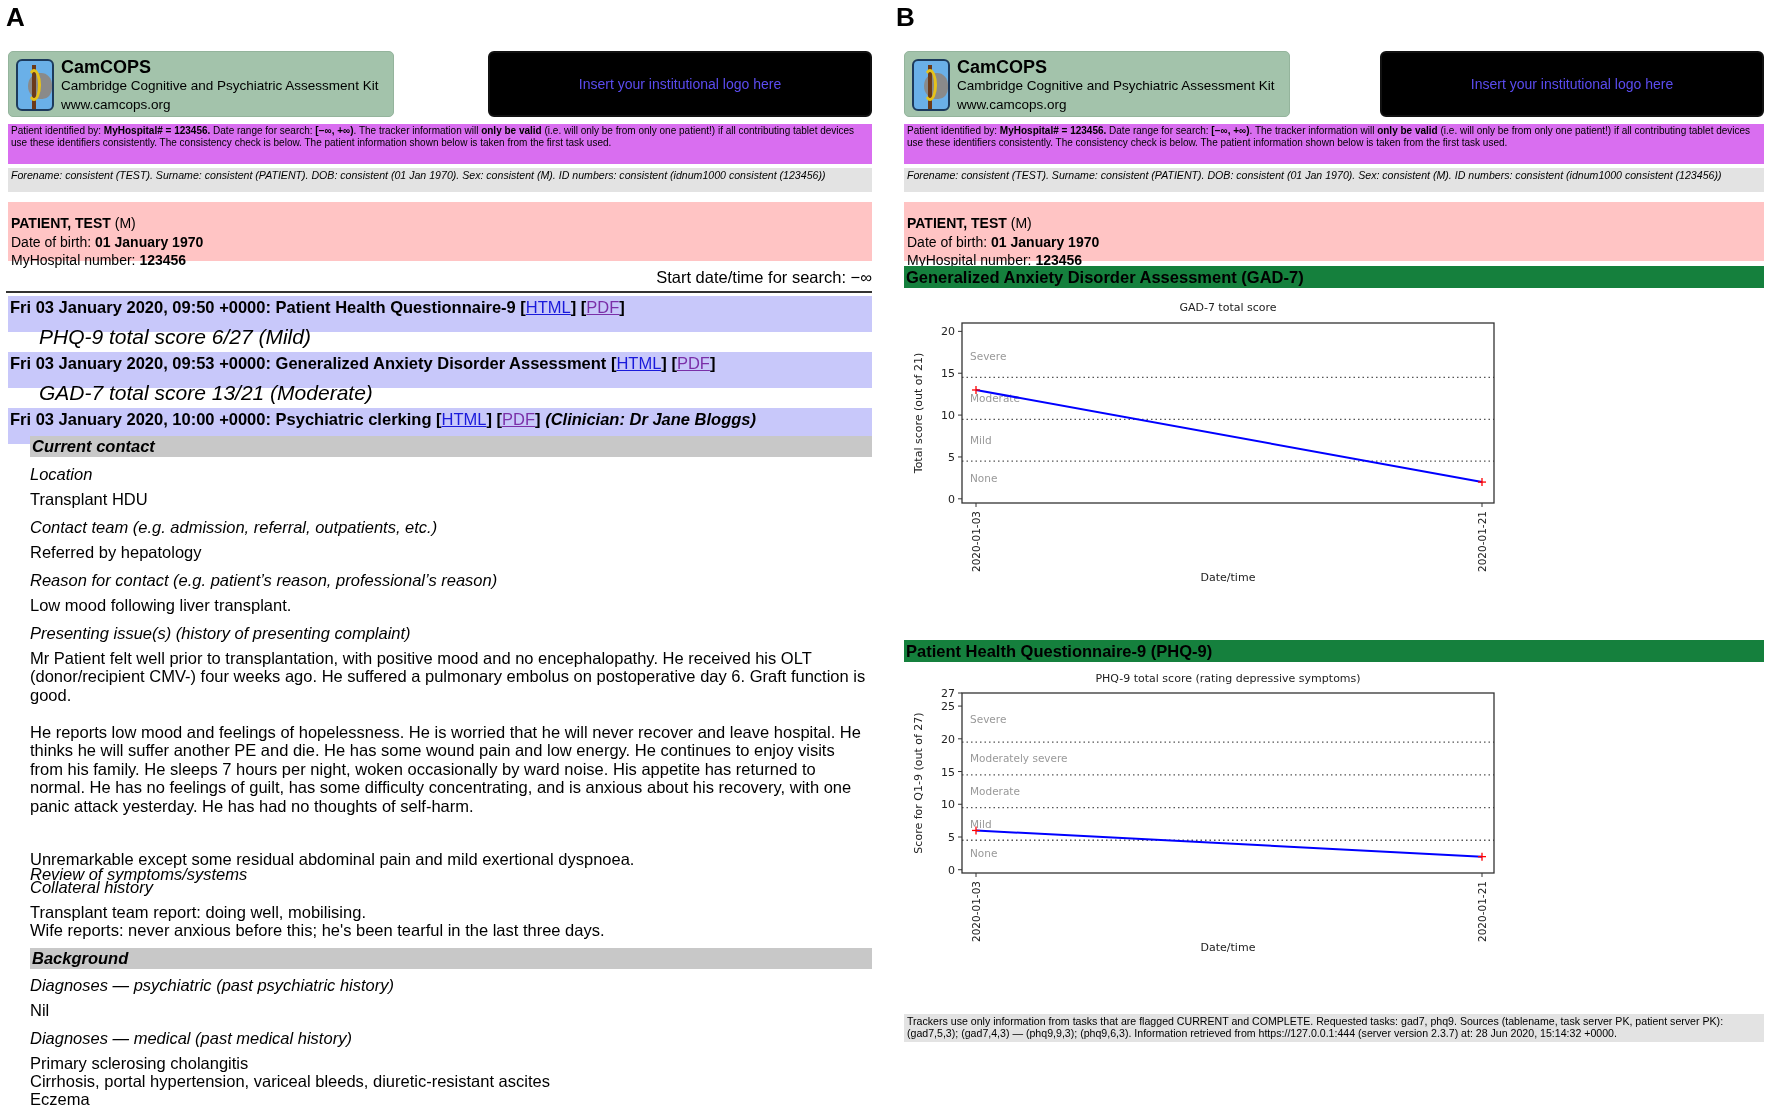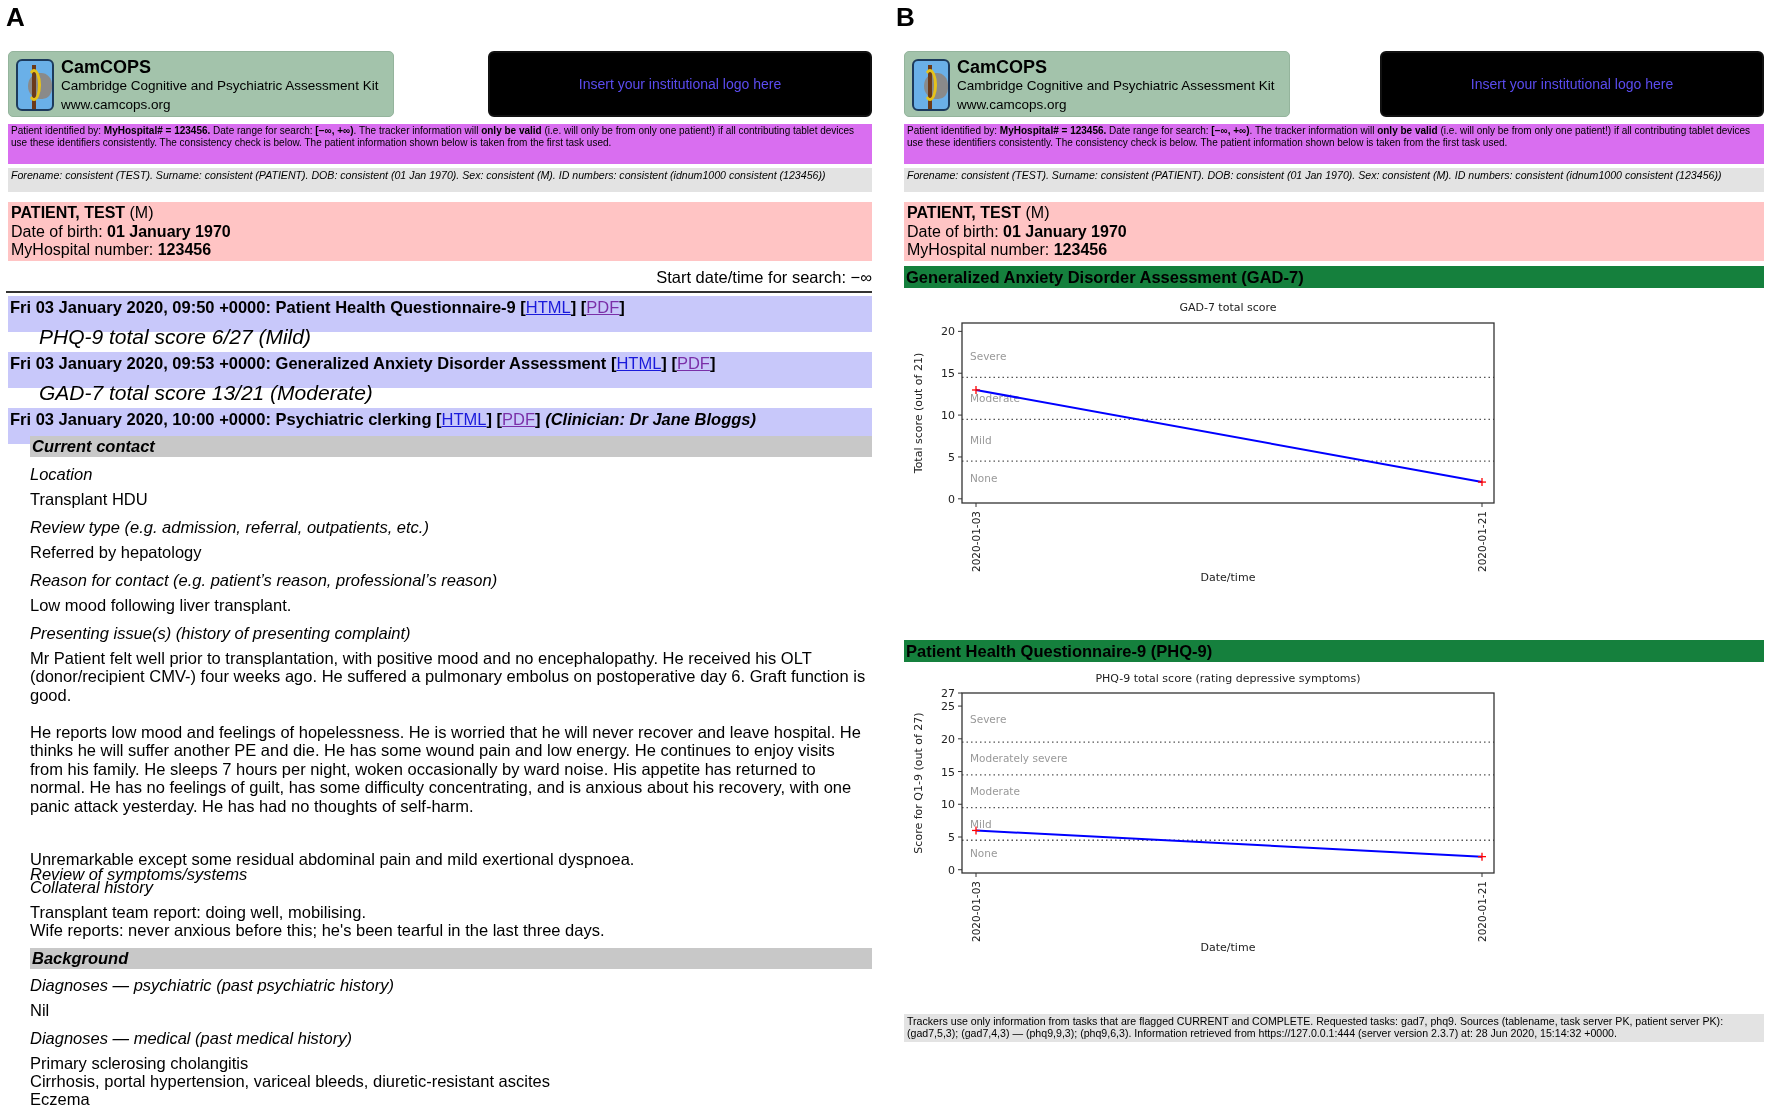--- a/index.html
+++ b/index.html
@@ -50,21 +50,21 @@
   .idbox {
     position: absolute; left: 8px; right: 8px; top: 124px; height: 40px;
     background: #d96ef0; font-size: 10px; line-height: 11.6px; padding: 1px 3px;
   }
   .consist {
     position: absolute; left: 8px; right: 8px; top: 168px; height: 24px;
     background: #e3e3e3; font-size: 10.6px; line-height: 11.6px; padding: 2px 3px; font-style: italic;
   }
   .patient {
     position: absolute; left: 8px; right: 8px; top: 202px; height: 59px;
-    background: #ffc4c4; font-size: 16px; line-height: 18.5px; padding: 2px 3px;
+    background: #ffc4c4; font-size: 14px; line-height: 18.5px; padding: 12px 3px;
   }
   .patient b { font-weight: bold; }
 
   .start-search {
     position: absolute; right: 8px; top: 268px; font-size: 16.5px;
   }
   .sep-line { position: absolute; left: 6px; right: 8px; top: 291px; height: 2px; background: #333; }
 
   .task-hdr {
     position: absolute; left: 8px; right: 8px; height: 36px;
@@ -143,21 +143,21 @@
   </div>
   <div class="summary" style="top:381px;">GAD-7 total score 13/21 (Moderate)</div>
 
   <div class="task-hdr" style="top:408px;">
     <span>Fri 03 January 2020, 10:00 +0000: Psychiatric clerking </span>[<a class="html">HTML</a>] [<a class="pdf">PDF</a>] <span class="clin">(Clinician: Dr Jane Bloggs)</span>
   </div>
 
   <div class="sect-hdr" style="top:436px;">Current contact</div>
   <div class="q" style="top:465px;">Location</div>
   <div class="a" style="top:490px;">Transplant HDU</div>
-  <div class="q" style="top:518px;">Review type (e.g. admission, referral, outpatients, etc.)</div>
+  <div class="q" style="top:518px;">Contact team (e.g. admission, referral, outpatients, etc.)</div>
   <div class="a" style="top:543px;">Referred by hepatology</div>
   <div class="q" style="top:571px;">Reason for contact (e.g. patient’s reason, professional’s reason)</div>
   <div class="a" style="top:596px;">Low mood following liver transplant.</div>
   <div class="q" style="top:624px;">Presenting issue(s) (history of presenting complaint)</div>
   <div class="a" style="top:649px;">Mr Patient felt well prior to transplantation, with positive mood and no encephalopathy. He received his OLT (donor/recipient CMV-) four weeks ago. He suffered a pulmonary embolus on postoperative day 6. Graft function is good.</div>
   <div class="a" style="top:723px;">He reports low mood and feelings of hopelessness. He is worried that he will never recover and leave hospital. He thinks he will suffer another PE and die. He has some wound pain and low energy. He continues to enjoy visits from his family. He sleeps 7 hours per night, woken occasionally by ward noise. His appetite has returned to normal. He has no feelings of guilt, has some difficulty concentrating, and is anxious about his recovery, with one panic attack yesterday. He has had no thoughts of self-harm.</div>
   <div class="q" style="top:865px;text-align:center;">Review of symptoms/systems</div>
   <div class="a" style="top:850px;">Unremarkable except some residual abdominal pain and mild exertional dyspnoea.</div>
   <div class="q" style="top:878px;">Collateral history</div>
   <div class="a" style="top:903px;">Transplant team report: doing well, mobilising.</div>

